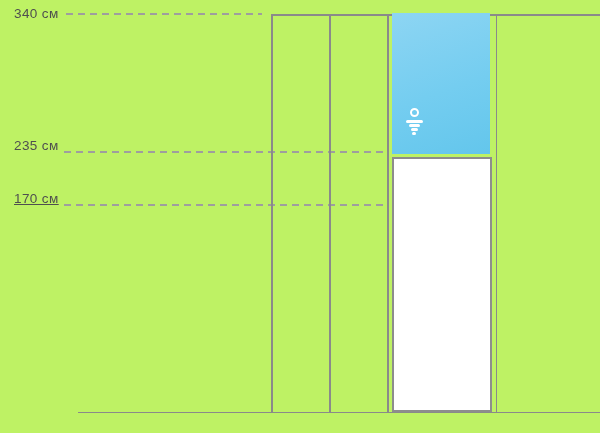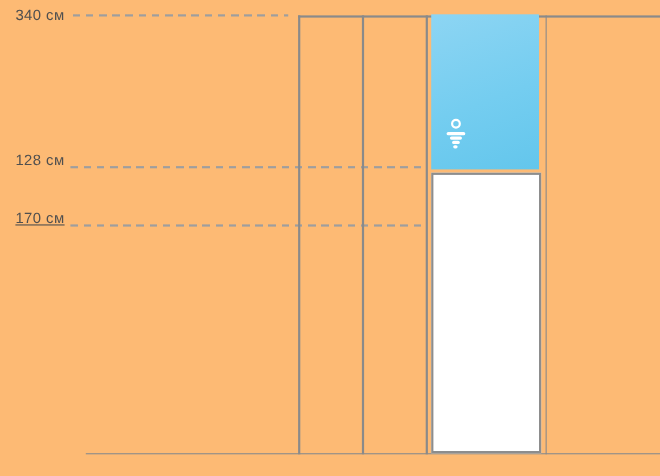--- a/index.html
+++ b/index.html
@@ -1,20 +1,20 @@
 <!DOCTYPE html>
 <html><head>
 <meta charset="utf-8">
 <style>
   html, body { margin: 0; padding: 0; background: #ffffff; }
   .canvas {
     position: relative;
     width: 600px;
     height: 433px;
-    background: #fdba74;
+    background: #bef264;
     font-family: "Liberation Sans", sans-serif;
     overflow: hidden;
   }
 
   
   .hlabel {
     position: absolute;
     left: 14px;
     font-size: 13.5px;
     line-height: 15px;
@@ -96,21 +96,21 @@
     border: 2px solid #8d8d8d;
     background: #ffffff;
   }
 </style>
 </head>
 <body>
 
 <div class="canvas">
 
   <div class="hlabel hlabel-340">340 см</div>
-  <div class="hlabel hlabel-235">128 см</div>
+  <div class="hlabel hlabel-235">235 см</div>
   <div class="hlabel hlabel-170">170 см</div>
 
   <div class="dash dash-340"></div>
   <div class="dash dash-235"></div>
   <div class="dash dash-170"></div>
 
   <div class="line line-h wall-top"></div>
   <div class="line line-h wall-bottom"></div>
   <div class="line line-v vline vline-1"></div>
   <div class="line line-v vline vline-2"></div>

